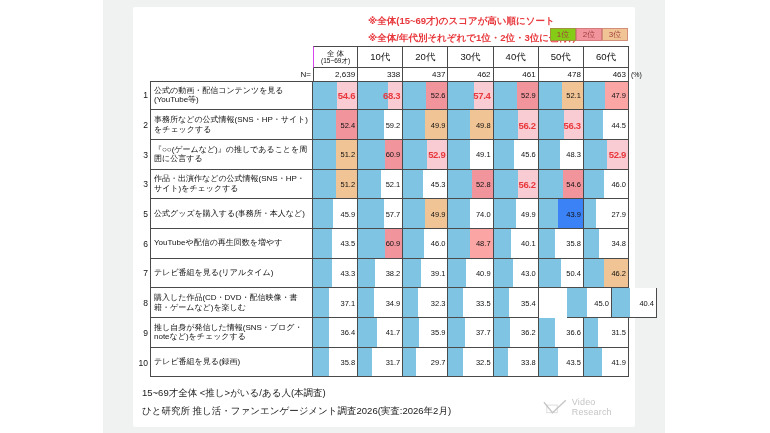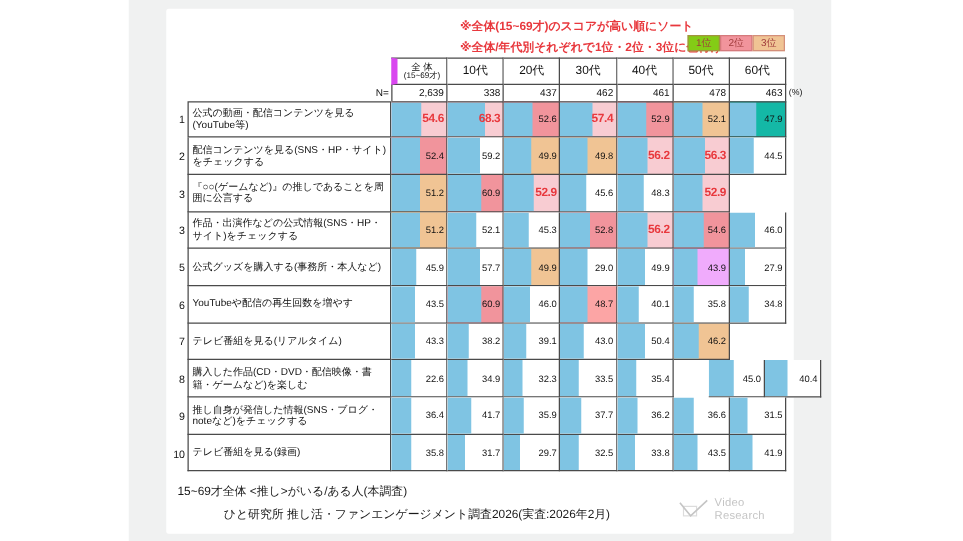--- a/index.html
+++ b/index.html
@@ -14,21 +14,21 @@
 
   .legend{position:absolute;left:417px;top:21px;display:flex;}
   .chip{width:26px;height:13px;box-sizing:border-box;border:1px solid rgba(190,100,100,.55);
         font-size:8px;color:#a03c3c;display:flex;align-items:center;justify-content:center;}
 
   .headers{position:absolute;left:180px;top:39px;width:316px;height:22px;display:flex;}
   .hcell{flex:0 0 calc(316px / 7);box-sizing:border-box;border-top:1px solid #4a4a4a;
          border-right:1px solid #4a4a4a;border-bottom:1px solid #4a4a4a;background:#fff;
          display:flex;flex-direction:column;align-items:center;justify-content:center;
          font-size:9.5px;color:#111;line-height:1;}
-  .hcell:first-child{border-left:5px solid #d946ef;}
+  .hcell:first-child{border-left:1px solid #d946ef;}
   .hcell .l1s{font-size:7.5px;}
   .hcell .l2s{font-size:6.5px;margin-top:1px;}
 
   .nlabel{position:absolute;left:140px;top:63px;width:38px;text-align:right;font-size:8px;color:#111;}
   .nrow{position:absolute;left:180px;top:61px;width:316px;height:12.5px;display:flex;}
   .ncell{flex:0 0 calc(316px / 7);box-sizing:border-box;border-right:1px solid #4a4a4a;
          font-size:8px;color:#111;display:flex;align-items:center;justify-content:flex-end;
          padding-right:2px;}
   .ncell:first-child{border-left:1px solid #4a4a4a;}
   .pct{position:absolute;left:498px;top:64px;font-size:7px;color:#111;}
@@ -42,21 +42,21 @@
           font-size:8px;line-height:1.2;color:#111;padding:0 2px 0 3px;}
   .trow:first-child .rlabel,.trow:first-child .cell{border-top:1px solid #4a4a4a;}
   .cell{flex:0 0 calc(316px / 7);box-sizing:border-box;position:relative;background:#fff;
         border-right:1px solid #4a4a4a;border-bottom:1px solid #4a4a4a;overflow:hidden;}
   .bar{position:absolute;left:0;top:0;bottom:0;}
   .val{position:absolute;right:2px;top:50%;transform:translateY(-50%);
        font-size:7.5px;color:#111;white-space:nowrap;}
   .cell.r1 .val{color:#e8383d;font-weight:bold;font-size:9.5px;letter-spacing:-0.3px;}
 
   .foot1{position:absolute;left:9px;top:380px;font-size:9.5px;color:#1a1a1a;}
-  .foot2{position:absolute;left:9px;top:398px;font-size:9.5px;color:#1a1a1a;margin-left:37px;}
+  .foot2{position:absolute;left:9px;top:398px;font-size:9.5px;color:#1a1a1a;}
   .logo{position:absolute;left:410px;top:390px;display:flex;align-items:center;color:#c5c5c5;}
   .logo span{font-size:9px;letter-spacing:0.2px;margin-left:4px;}
 </style>
 </head>
 <body>
 
 <div class="stage">
   <div class="backdrop"></div>
   <div class="card">
 
@@ -115,28 +115,28 @@
             <div class="val">57.4</div>
           </div>
           <div class="cell" style="background: rgb(241, 148, 156);">
             <div class="bar" style="width: 52.9%; background: rgb(127, 196, 227);"></div>
             <div class="val">52.9</div>
           </div>
           <div class="cell" style="background: rgb(240, 196, 148);">
             <div class="bar" style="width: 52.1%; background: rgb(127, 196, 227);"></div>
             <div class="val">52.1</div>
           </div>
-          <div class="cell" style="background: #14b8a6;">
+          <div class="cell" style="background: #fca5a5;">
             <div class="bar" style="width: 47.9%; background: rgb(127, 196, 227);"></div>
             <div class="val">47.9</div>
           </div>
         </div>
         <div class="trow">
           <div class="rnum">2</div>
-          <div class="rlabel">配信コンテンツを見る(SNS・HP・サイト)をチェックする</div>
+          <div class="rlabel">事務所などの公式情報(SNS・HP・サイト)をチェックする</div>
           <div class="cell" style="background: rgb(241, 148, 156);">
             <div class="bar" style="width: 52.4%; background: rgb(127, 196, 227);"></div>
             <div class="val">52.4</div>
           </div>
           <div class="cell" style="background: rgb(255, 255, 255);">
             <div class="bar" style="width: 59.2%; background: rgb(127, 196, 227);"></div>
             <div class="val">59.2</div>
           </div>
           <div class="cell" style="background: rgb(240, 196, 148);">
             <div class="bar" style="width: 49.9%; background: rgb(127, 196, 227);"></div>
@@ -166,20 +166,24 @@
             <div class="bar" style="width: 51.2%; background: rgb(127, 196, 227);"></div>
             <div class="val">51.2</div>
           </div>
           <div class="cell" style="background: rgb(241, 148, 156);">
             <div class="bar" style="width: 60.9%; background: rgb(127, 196, 227);"></div>
             <div class="val">60.9</div>
           </div>
           <div class="cell r1" style="background: rgb(248, 204, 210);">
             <div class="bar" style="width: 52.9%; background: rgb(127, 196, 227);"></div>
             <div class="val">52.9</div>
+          </div>
+          <div class="cell" style="background: rgb(255, 255, 255);">
+            <div class="bar" style="width: 49.1%; background: rgb(127, 196, 227);"></div>
+            <div class="val">49.1</div>
           </div>
           <div class="cell" style="background: rgb(255, 255, 255);">
             <div class="bar" style="width: 45.6%; background: rgb(127, 196, 227);"></div>
             <div class="val">45.6</div>
           </div>
           <div class="cell" style="background: rgb(255, 255, 255); text-decoration: underline;">
             <div class="bar" style="width: 48.3%; background: rgb(127, 196, 227);"></div>
             <div class="val">48.3</div>
           </div>
           <div class="cell r1" style="background: rgb(248, 204, 210);">
@@ -229,27 +233,27 @@
           <div class="cell" style="background: rgb(255, 255, 255);">
             <div class="bar" style="width: 57.7%; background: rgb(127, 196, 227);"></div>
             <div class="val">57.7</div>
           </div>
           <div class="cell" style="background: rgb(240, 196, 148);">
             <div class="bar" style="width: 49.9%; background: rgb(127, 196, 227);"></div>
             <div class="val">49.9</div>
           </div>
           <div class="cell" style="background: rgb(255, 255, 255);">
             <div class="bar" style="width: 49.6%; background: rgb(127, 196, 227);"></div>
-            <div class="val">29.0</div>
+            <div class="val">74.0</div>
           </div>
           <div class="cell" style="background: rgb(255, 255, 255);">
             <div class="bar" style="width: 49.9%; background: rgb(127, 196, 227);"></div>
             <div class="val">49.9</div>
           </div>
-          <div class="cell" style="background: #f0abfc;">
+          <div class="cell" style="background: #3b82f6;">
             <div class="bar" style="width: 43.9%; background: rgb(127, 196, 227);"></div>
             <div class="val">43.9</div>
           </div>
           <div class="cell" style="background: rgb(255, 255, 255);">
             <div class="bar" style="width: 27.9%; background: rgb(127, 196, 227);"></div>
             <div class="val">27.9</div>
           </div>
         </div>
         <div class="trow">
           <div class="rnum">6</div>
@@ -292,38 +296,42 @@
           </div>
           <div class="cell" style="background: rgb(255, 255, 255);">
             <div class="bar" style="width: 38.2%; background: rgb(127, 196, 227);"></div>
             <div class="val">38.2</div>
           </div>
           <div class="cell" style="background: rgb(255, 255, 255);">
             <div class="bar" style="width: 39.1%; background: rgb(127, 196, 227);"></div>
             <div class="val">39.1</div>
           </div>
           <div class="cell" style="background: rgb(255, 255, 255);">
+            <div class="bar" style="width: 40.9%; background: rgb(127, 196, 227);"></div>
+            <div class="val">40.9</div>
+          </div>
+          <div class="cell" style="background: rgb(255, 255, 255);">
             <div class="bar" style="width: 43%; background: rgb(127, 196, 227);"></div>
             <div class="val">43.0</div>
           </div>
           <div class="cell" style="background: rgb(255, 255, 255);">
             <div class="bar" style="width: 50.4%; background: rgb(127, 196, 227);"></div>
             <div class="val">50.4</div>
           </div>
           <div class="cell" style="background: rgb(240, 196, 148);">
             <div class="bar" style="width: 46.2%; background: rgb(127, 196, 227);"></div>
             <div class="val">46.2</div>
           </div>
         </div>
         <div class="trow">
           <div class="rnum">8</div>
           <div class="rlabel">購入した作品(CD・DVD・配信映像・書籍・ゲームなど)を楽しむ</div>
           <div class="cell" style="background: rgb(255, 255, 255);">
             <div class="bar" style="width: 37.1%; background: rgb(127, 196, 227);"></div>
-            <div class="val">22.6</div>
+            <div class="val">37.1</div>
           </div>
           <div class="cell" style="background: rgb(255, 255, 255);">
             <div class="bar" style="width: 34.9%; background: rgb(127, 196, 227);"></div>
             <div class="val">34.9</div>
           </div>
           <div class="cell" style="background: rgb(255, 255, 255);">
             <div class="bar" style="width: 32.3%; background: rgb(127, 196, 227);"></div>
             <div class="val">32.3</div>
           </div>
           <div class="cell" style="background: rgb(255, 255, 255);">

